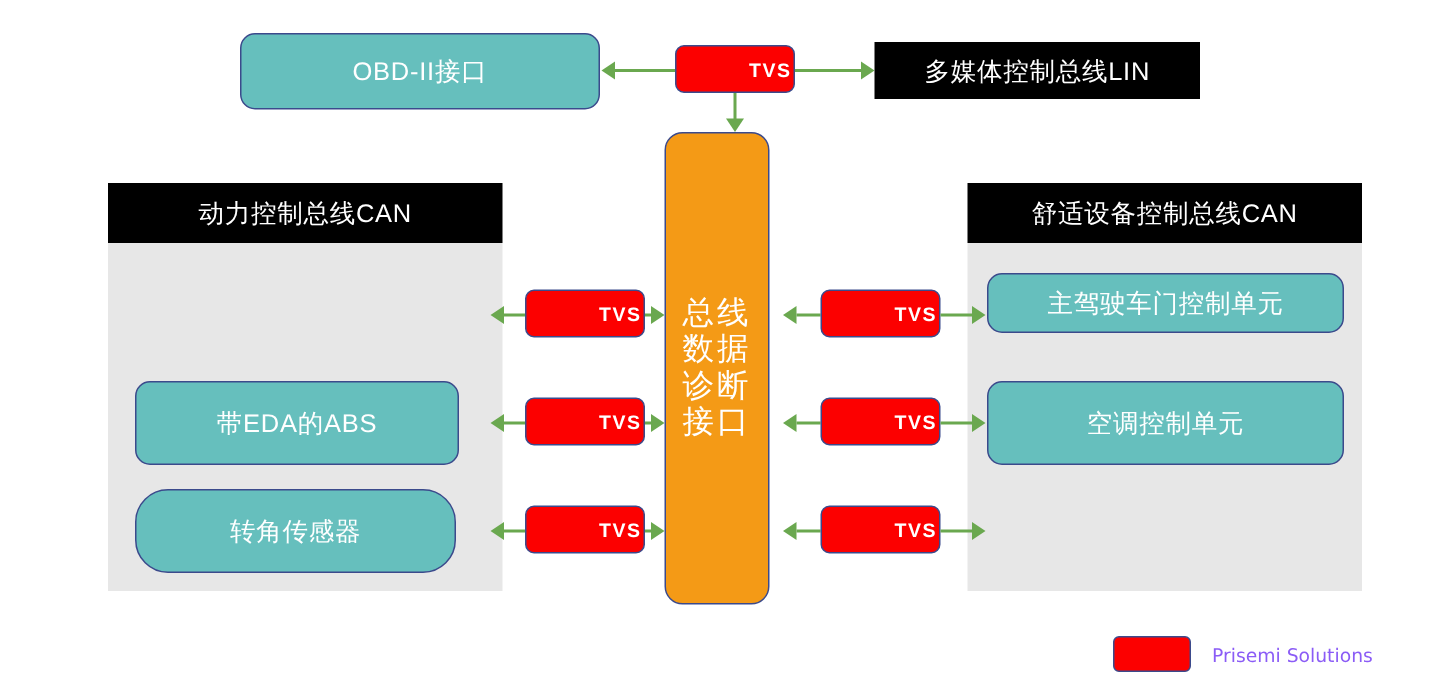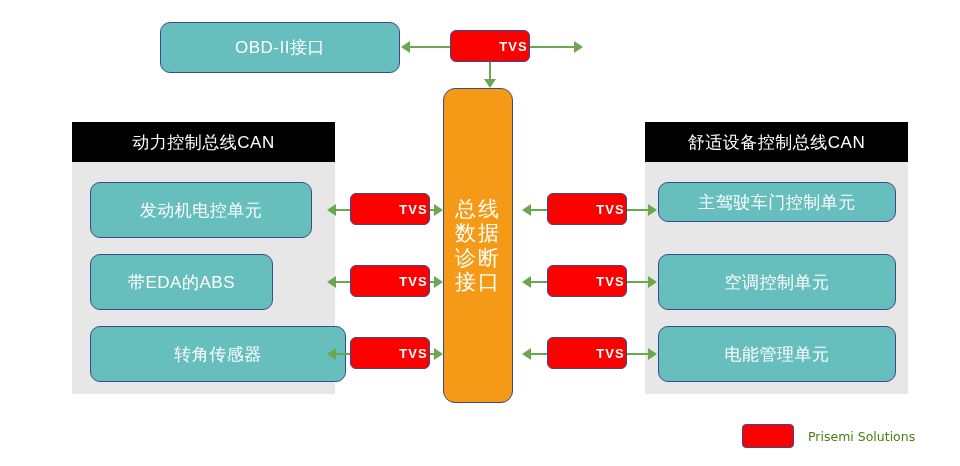--- a/index.html
+++ b/index.html
@@ -81,21 +81,21 @@
     border-top:9px solid #6aa84f;
   }
 
   
   #legend{position:absolute;left:742px;top:424px;display:flex;align-items:center;}
   #legend .swatch{
     width:50px;height:22px;background:#fc0000;
     border:1px solid #3b4a8c;border-radius:4px;
   }
   #legend .legend-text{
-    margin-left:14px;color:#4d7c0f;font-size:12.5px;
+    margin-left:14px;color:#8b5cf6;font-size:12.5px;
     font-family:"DejaVu Sans",sans-serif;
   }
 </style>
 </head>
 <body>
 
 <div id="stage">
 
   <div class="node teal" style="left:160px;top:22px;width:240px;height:51px;">
     <span>OBD-II接口</span>
@@ -104,45 +104,45 @@
   <div class="line h-line" style="left:410px;top:46px;width:40px;"></div>
   <div class="arrow arrow-left" style="left:401px;top:41px;"></div>
 
   <div class="node tvs" style="left:450px;top:30px;width:80px;height:32px;">
     <span>TVS</span>
   </div>
 
   <div class="line h-line" style="left:530px;top:46px;width:44px;"></div>
   <div class="arrow arrow-right" style="left:574px;top:41px;"></div>
 
+  <div class="node black" style="left:583px;top:28px;width:217px;height:38px;">
+    <span>多媒体控制总线LIN</span>
+  </div>
 
   <div class="line v-line" style="left:489px;top:62px;height:18px;"></div>
   <div class="arrow arrow-down" style="left:484px;top:79px;"></div>
 
   <div class="node orange" style="left:443px;top:88px;width:70px;height:315px;">
     <span style="display:block;">
       <span style="display:block;">总线</span>
       <span style="display:block;">数据</span>
       <span style="display:block;">诊断</span>
       <span style="display:block;">接口</span>
     </span>
   </div>
 
   <div class="node black" style="left:72px;top:122px;width:263px;height:40px;">
     <span>动力控制总线CAN</span>
   </div>
   <div class="panel" style="left:72px;top:162px;width:263px;height:232px;"></div>
 
-  <div class="node teal" style="left:90px;top:182px;width:222px;height:56px;">
-    <span>发动机电控单元</span>
-  </div>
-  <div class="node teal" style="left:90px;top:254px;width:183px;height:56px;align-items:center;">
+  <div class="node teal" style="left:90px;top:254px;width:216px;height:56px;align-items:center;">
     <span>带EDA的ABS</span>
   </div>
-  <div class="node teal" style="left:90px;top:326px;width:256px;height:56px;">
+  <div class="node teal" style="left:90px;top:326px;width:214px;height:56px;border-radius:22px;">
     <span>转角传感器</span>
   </div>
 
   <div class="arrow arrow-left" style="left:327px;top:204px;"></div>
   <div class="line h-line" style="left:336px;top:209px;width:14px;"></div>
   <div class="node tvs" style="left:350px;top:193px;width:80px;height:32px;">
     <span>TVS</span>
   </div>
   <div class="line h-line" style="left:430px;top:209px;width:5px;"></div>
   <div class="arrow arrow-right" style="left:434px;top:204px;"></div>
@@ -167,23 +167,20 @@
     <span>舒适设备控制总线CAN</span>
   </div>
   <div class="panel" style="left:645px;top:162px;width:263px;height:232px;"></div>
 
   <div class="node teal" style="left:658px;top:182px;width:238px;height:40px;">
     <span>主驾驶车门控制单元</span>
   </div>
   <div class="node teal" style="left:658px;top:254px;width:238px;height:56px;font-family:Liberation Mono, monospace;">
     <span>空调控制单元</span>
   </div>
-  <div class="node teal" style="left:658px;top:326px;width:238px;height:56px;">
-    <span>电能管理单元</span>
-  </div>
 
   <div class="arrow arrow-left" style="left:522px;top:204px;"></div>
   <div class="line h-line" style="left:531px;top:209px;width:16px;"></div>
   <div class="node tvs" style="left:547px;top:193px;width:80px;height:32px;">
     <span>TVS</span>
   </div>
   <div class="line h-line" style="left:627px;top:209px;width:21px;"></div>
   <div class="arrow arrow-right" style="left:648px;top:204px;"></div>
 
   <div class="arrow arrow-left" style="left:522px;top:276px;"></div>

